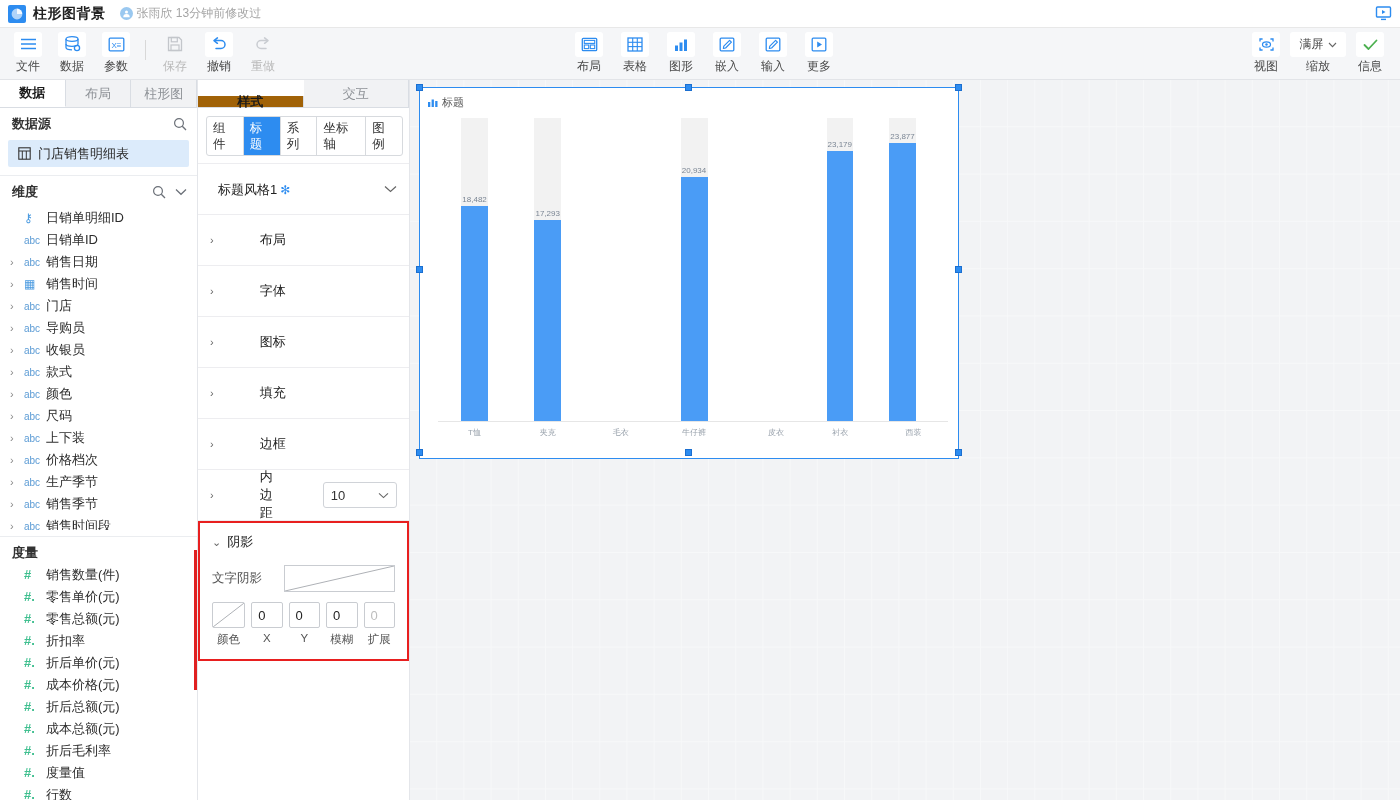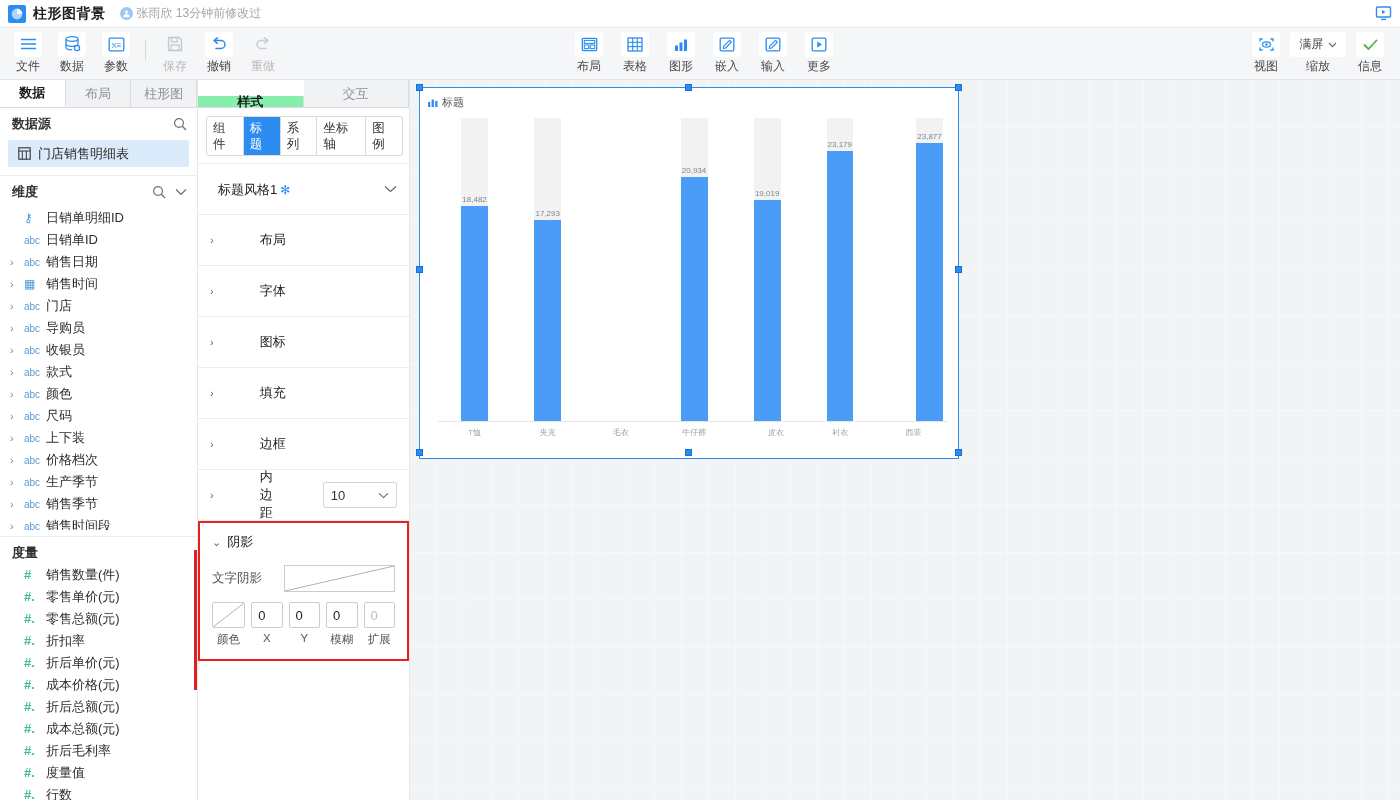--- a/index.html
+++ b/index.html
@@ -141,21 +141,21 @@
     width: 212px; flex: 0 0 212px;
     background: #fff; border-right: 1px solid #e4e6ea;
     display: flex; flex-direction: column;
   }
   .style-tabs { display: flex; height: 28px; flex: 0 0 28px; border-bottom: 1px solid #d9dde3; }
   .style-tab {
     flex: 1; display: flex; align-items: center; justify-content: center;
     font-size: 13px; color: #8d9196; background: #f1f2f4;
     border-right: 1px solid #d9dde3; cursor: pointer;
   }
-  .style-tab.active { background: #86efac; color: #1a1a1a; font-weight: bold; margin-top: 16px; }
+  .style-tab.active { background: #a16207; color: #1a1a1a; font-weight: bold; margin-top: 16px; }
 
   .subtabs-wrap { padding: 8px 6px 7px 8px; border-bottom: 1px solid #ededf0; }
   .subtabs {
     display: inline-flex; border: 1px solid #d7dade; border-radius: 3px;
     overflow: hidden; background: #fff;
   }
   .subtab {
     padding: 3px 6px; font-size: 12.5px; color: #333;
     border-right: 1px solid #d7dade; cursor: pointer; line-height: 16px;
   }
@@ -811,31 +811,26 @@
             <div class="bar-slot" style="left: 96.2143px; width: 27px;">
               <div class="bar-bg" style="background: rgb(242, 242, 242);"></div>
               <div class="bar-fill" style="height: 66.5115%; background: rgb(74, 156, 246);"></div>
               <div class="bar-value" style="bottom: calc(66.5115% + 2px); color: rgb(123, 134, 148);">17,293</div>
             </div>
             <div class="bar-slot" style="left: 242.5px; width: 27px;">
               <div class="bar-bg" style="background: rgb(242, 242, 242);"></div>
               <div class="bar-fill" style="height: 80.5154%; background: rgb(74, 156, 246);"></div>
               <div class="bar-value" style="bottom: calc(80.5154% + 2px); color: rgb(123, 134, 148);">20,934</div>
             </div>
-            <div class="bar-slot" style="left: 315.643px; width: 27px;">
-              <div class="bar-bg" style="background: rgb(242, 242, 242);"></div>
-              <div class="bar-fill" style="height: 73.15%; background: rgb(74, 156, 246);"></div>
-              <div class="bar-value" style="bottom: calc(73.15% + 2px); color: rgb(123, 134, 148);">19,019</div>
-            </div>
             <div class="bar-slot" style="left: 388.786px; width: 26px;">
               <div class="bar-bg" style="background: rgb(242, 242, 242);"></div>
               <div class="bar-fill" style="height: 89.15%; background: rgb(74, 156, 246);"></div>
               <div class="bar-value" style="bottom: calc(89.15% + 2px); color: rgb(123, 134, 148);">23,179</div>
             </div>
-            <div class="bar-slot" style="left: 478px; width: 27px;">
+            <div class="bar-slot" style="left: 451px; width: 27px;">
               <div class="bar-bg" style="background: rgb(242, 242, 242);"></div>
               <div class="bar-fill" style="height: 91.8346%; background: rgb(74, 156, 246);"></div>
               <div class="bar-value" style="bottom: calc(91.8346% + 2px); color: rgb(123, 134, 148);">23,877</div>
             </div>
           </div>
         <div class="axis-line"></div>
         <div id="xlabels">
             <div class="x-label" style="left: 54.5714px; color: rgb(154, 163, 173);">T恤</div>
             <div class="x-label" style="left: 127.714px; color: rgb(154, 163, 173);">夹克</div>
             <div class="x-label" style="left: 200.857px; color: rgb(154, 163, 173);">毛衣</div>

